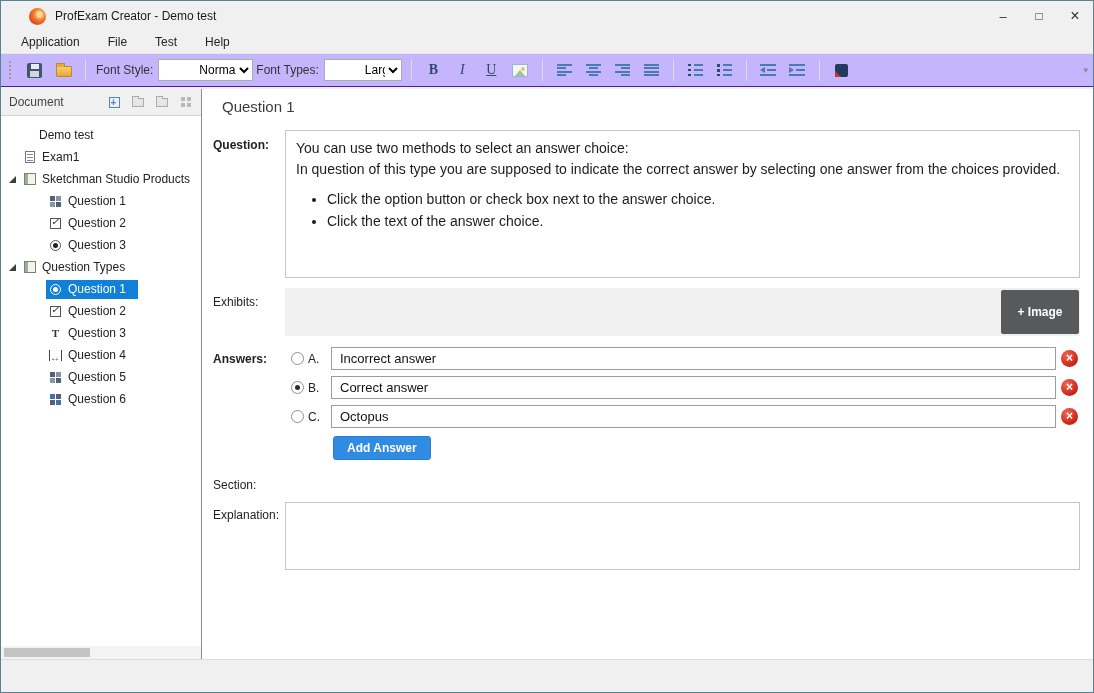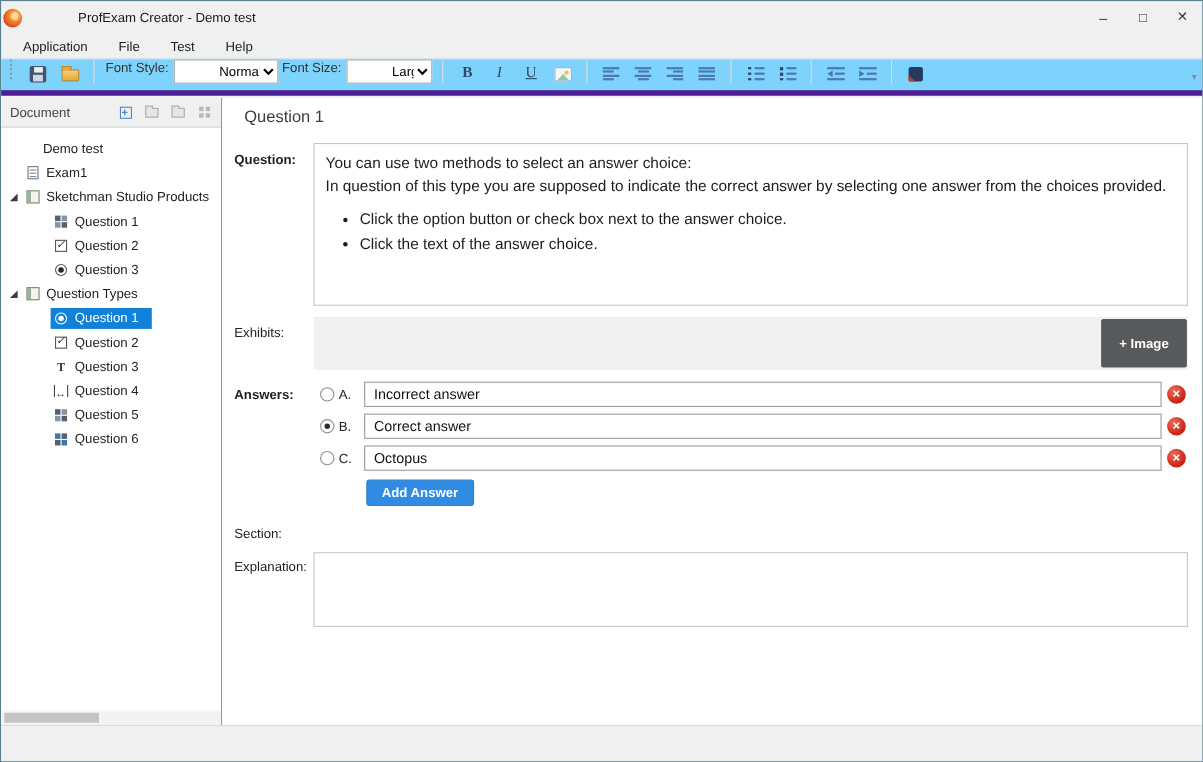--- a/index.html
+++ b/index.html
@@ -1,39 +1,39 @@
 <!DOCTYPE html>
 <html><head>
 <meta charset="utf-8">
 <style>
   * { box-sizing: border-box; }
   html,body { margin:0; padding:0; background:#cfcfcf; font-family:"Liberation Sans",sans-serif; }
   .window { position:relative; width:1094px; height:693px; background:#f0f0f0;
             border:1px solid #56818f; overflow:hidden; color:#222; }
 
   
-  .titlebar { height:30px; display:flex; align-items:center; padding-left:2px;gap:42px; }
+  .titlebar { height:30px; display:flex; align-items:center; padding-left:28px; }
   .appicon { width:17px; height:17px; border-radius:50%; flex:none;
              background:radial-gradient(circle at 62% 38%, #ffd9a0 0 16%, #f28a2e 34%, #d9471f 72%, #a92f15 100%); }
   .title { font-size:12px; margin-left:9px; color:#1a1a1a; }
   .wc { margin-left:auto; display:flex; height:30px; }
   .wcb { width:36px; height:30px; display:flex; align-items:center; justify-content:center;
          color:#333; cursor:default; }
   .wc-min::after { content:"\2013"; font-size:13px; }
   .wc-max::after { content:"\25A1"; font-size:12px; }
   .wc-close::after { content:"\00D7"; font-size:16px; }
 
   
   .menubar { height:22px; display:flex; align-items:center; padding-left:6px; }
   .mi { font-size:12px; padding:3px 14px;text-align:center; }
 
   
-  .toolbar { position:relative; height:34px; background:#7dd3fc;
-             border-top:1px solid #e7e7e7; border-bottom:5px solid #4c1d95;
-             display:flex; padding:0 8px; }
+  .toolbar { position:relative; height:34px; background:#c4b5fd;
+             border-top:1px solid #e7e7e7; border-bottom:1px solid #4c1d95;
+             display:flex; align-items:center; padding:0 8px; }
   .grip { width:4px; height:18px; border-left:2px dotted #9b9b9b; margin-right:7px; }
   .tbtn { height:26px; min-width:27px; display:flex; align-items:center; justify-content:center;
           background:transparent; border:none; border-radius:2px; margin:0 1px; padding:0 4px; }
   .sep { width:1px; height:22px; background:#dcdcdc; margin:0 7px; flex:none; }
   .tlabel { font-size:12px; color:#333; margin:0 5px 0 3px; white-space:nowrap; }
   .tsel { height:22px; font-size:12px; font-family:"Liberation Sans",sans-serif;
           border:1px solid #acacac; background:#fff;padding-left:36px; }
   .w95 { width:95px; } .w78 { width:78px; margin-right:2px; }
 
   .i-save { width:15px; height:15px; background:#44546a; border-radius:2px; position:relative; }
@@ -198,21 +198,21 @@
     <span class="grip"></span>
     <button class="tbtn">
         <span class="i-save"></span>
       </button>
     <button class="tbtn">
         <span class="i-folder"></span>
       </button>
     <span class="sep"></span>
     <span class="tlabel">Font Style:</span>
     <select class="tsel w95"><option>Normal</option></select>
-    <span class="tlabel">Font Size:</span>
+    <span class="tlabel">Font Types:</span>
     <select class="tsel w78"><option>Large</option></select>
     <span class="sep"></span>
     <button class="tbtn">
         <span class="fmt-b">B</span>
       </button>
     <button class="tbtn">
         <span class="fmt-i">I</span>
       </button>
     <button class="tbtn">
         <span class="fmt-u">U</span>

